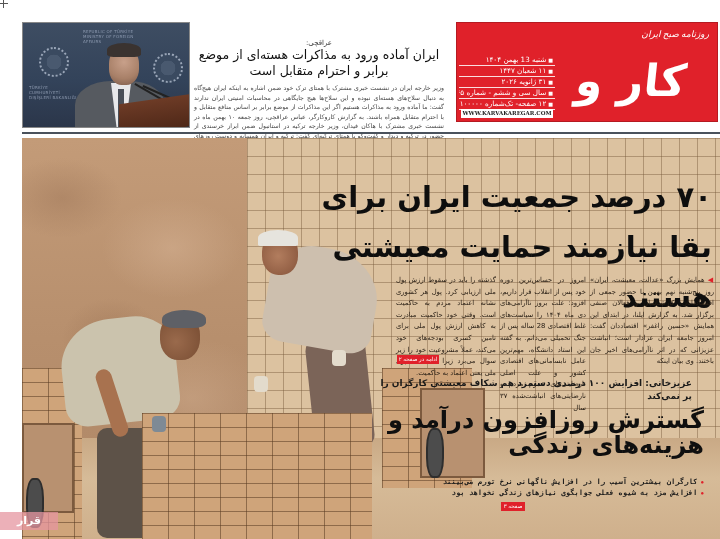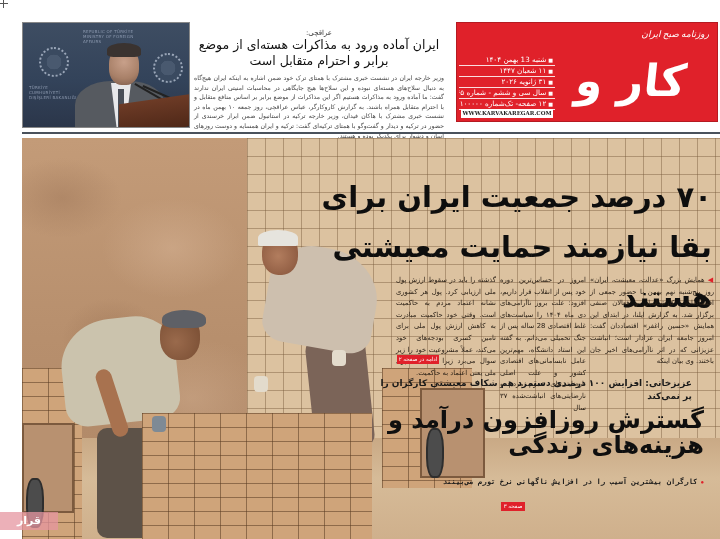--- a/index.html
+++ b/index.html
@@ -39,21 +39,21 @@
   }
   .masthead-info li::before { content: "■"; font-size: 5px; margin-left: 2px; vertical-align: middle; }
   .masthead-url {
     position: absolute; left: 4px; bottom: 3px; width: 92px; height: 9px;
     background: #fff; color: #222; font-family: "DejaVu Serif", serif;
     font-size: 5.5px; line-height: 9px; text-align: center; direction: ltr; font-weight: bold;
   }
 
   
   .top-story { position: absolute; left: 190px; top: 20px; width: 258px; height: 110px; }
-  .top-kicker { text-align: center; font-size: 7px; color: #333; margin-top: 9px; }
+  .top-kicker { text-align: center; font-size: 7px; color: #333; margin-top: 19px; }
   .top-headline {
     text-align: center; font-weight: normal; color: #111; font-size: 12.5px; line-height: 16px;
   }
   .top-body {
     margin-top: 4px; font-size: 6.2px; line-height: 9.6px; color: #444; text-align: justify;
     padding: 0 4px;
   }
   .top-continue { font-size: 6.5px; font-weight: bold; color: #222; margin-top: 3px; padding-right: 4px; }
 
   
@@ -255,17 +255,18 @@
 
   <div class="col col-1 col-lead">همایش بزرگ «عدالت، معیشت، ایران» روز پنج‌شنبه نهم بهمن با حضور جمعی از اقتصاددانان، کارشناسان و فعالان صنفی برگزار شد. به گزارش ایلنا، در ابتدای این همایش «حسین راغفر» اقتصاددان گفت: امروز جامعه ایران عزادار است؛ انباشت عزیزانی که در اثر ناآرامی‌های اخیر جان باختند. وی بیان اینکه</div>
   <div class="col col-2">امروز در حساس‌ترین دوره خود پس از انقلاب قرار داریم، افزود: علت بروز ناآرامی‌های دی ماه ۱۴۰۴ را سیاست‌های غلط اقتصادی 28 ساله پس از جنگ تحمیلی می‌دانم. به گفته این استاد دانشگاه، مهم‌ترین عامل نابسامانی‌های اقتصادی کشور و علت اصلی نارضایتی‌های عموم مردم و نارضایتی‌های انباشت‌شده ۳۷ سال</div>
   <div class="col col-3">گذشته را باید در سقوط ارزش پول ملی ارزیابی کرد. پول هر کشوری نشانه اعتماد مردم به حاکمیت است. وقتی خود حاکمیت مبادرت به کاهش ارزش پول ملی برای تامین کسری بودجه‌های خود می‌کند، عملاً مشروعیت خود را زیر سوال می‌برد زیرا اعتماد به پول ملی یعنی اعتماد به حاکمیت.</div>
   <div class="continue-tag">ادامه در صفحه ۲</div>
 
   <div class="sub-kicker">عزیزخانی: افزایش ۱۰۰ درصدی دستمزد هم شکاف معیشتی کارگران را پر نمی‌کند</div>
   <div class="sub-headline">گسترش روزافزون درآمد و هزینه‌های زندگی</div>
   <ul class="bullets">
     <li>کارگران بیشترین آسیب را در افزایش ناگهانی نرخ تورم می‌بینند</li>
+    <li>افزایش مزد به شیوه فعلی جوابگوی نیازهای زندگی نخواهد بود</li>
   </ul>
   <div class="page-tag">صفحه ۳</div>
 
   <div class="watermark">قرار</div>
 </div>
 
 </body></html>

